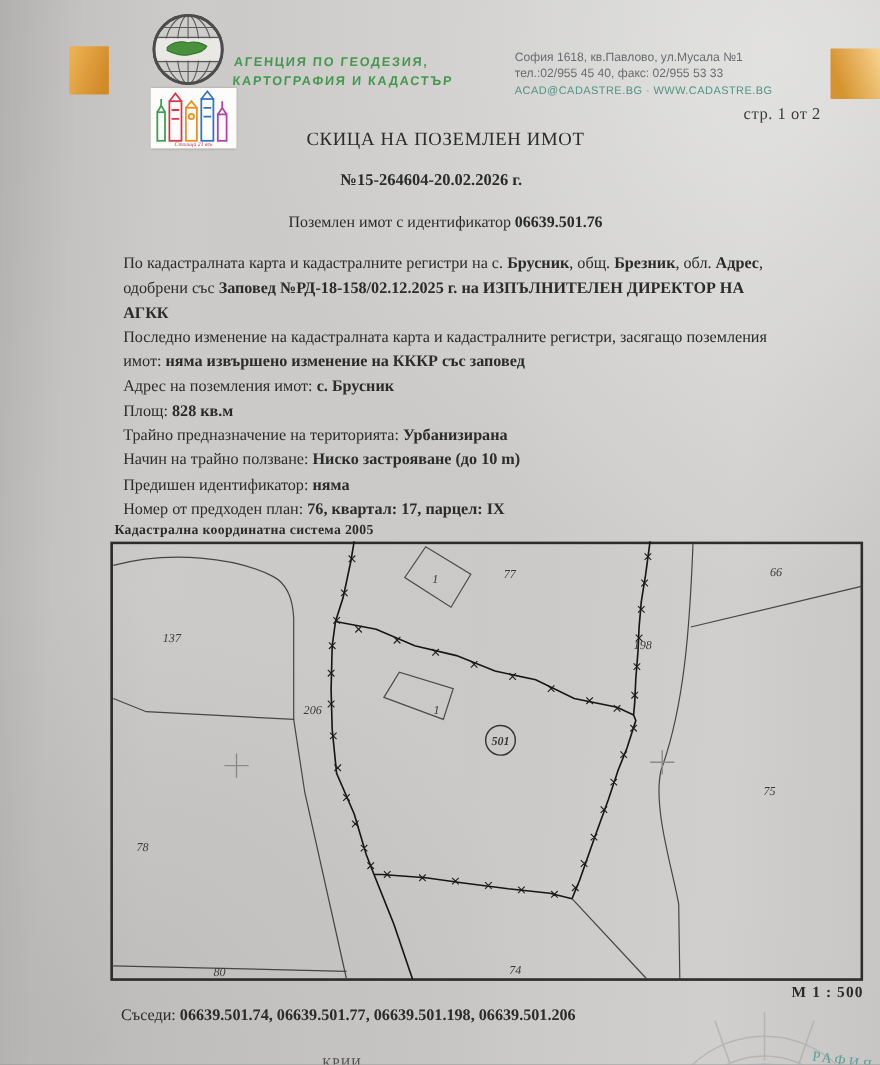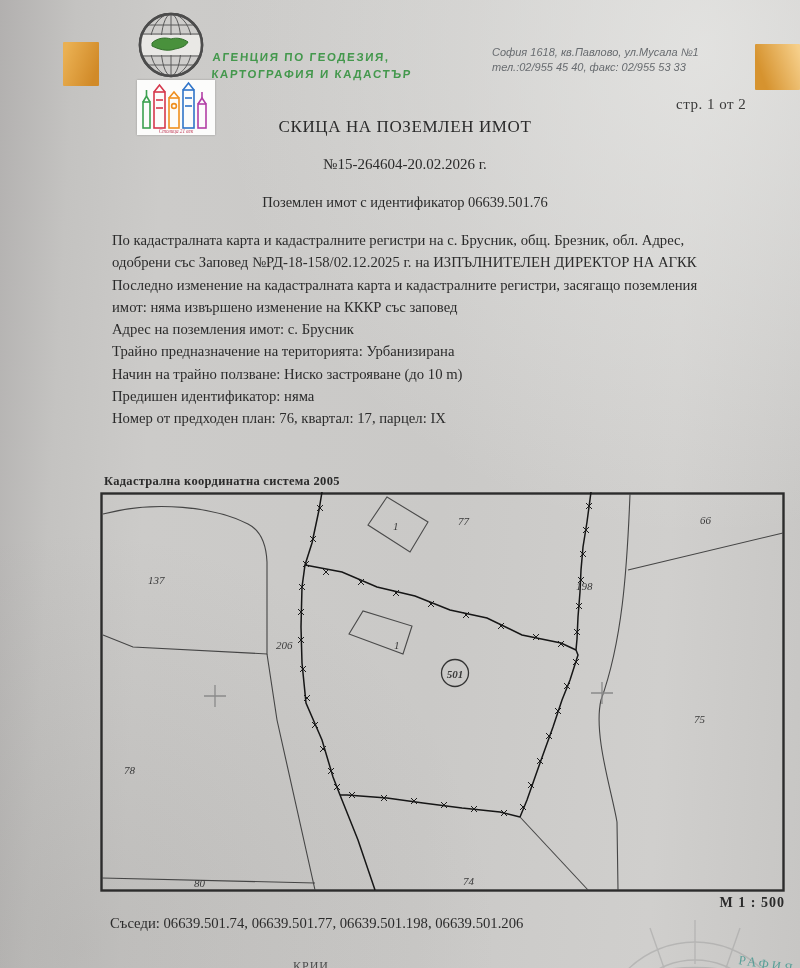--- a/index.html
+++ b/index.html
@@ -13,33 +13,33 @@
                radial-gradient(circle at 10% 98%,rgba(120,118,116,.18),transparent 35%);
     pointer-events:none;}
   .abs{position:absolute;}
   
   .bar{width:36px;height:44px;border-radius:1px;}
   .bar.left{left:63px;top:42px;background:linear-gradient(110deg,#eab052 10%,#d18a28 85%);}
   .bar.right{left:755px;top:44px;width:45px;height:46px;background:linear-gradient(250deg,#f6cf8a 5%,#d6932f 80%);}
   .agency-name{left:212px;top:49px;font-family:"Liberation Sans",sans-serif;font-weight:bold;
     color:#44984d;font-size:11.5px;letter-spacing:1.6px;line-height:17px;white-space:nowrap;
     transform:skewX(-4deg);}
-  .hq{left:492px;top:45px;font-family:"Liberation Sans",sans-serif;font-size:11px;color:#686c70;
-    line-height:15px;white-space:nowrap;font-style:italic;}
+  .hq{left:468px;top:45px;font-family:"Liberation Sans",sans-serif;font-size:11px;color:#686c70;
+    line-height:15px;white-space:nowrap;}
   .hq .l3{color:#4f9387;font-size:10px;letter-spacing:.4px;}
   .pageno{left:676px;top:96px;font-size:15px;color:#3a3a3a;letter-spacing:.5px;}
   .citylogo{left:137px;top:80px;width:78px;height:55px;background:#fcfcfb;
     box-shadow:0 0 2px rgba(0,0,0,.25);}
   
   .title{left:60px;top:117px;width:690px;text-align:center;font-weight:normal;font-size:17px;letter-spacing:.6px;}
-  .docnum{left:60px;top:156px;width:690px;text-align:center;font-weight:normal;font-size:15px;}
+  .docnum{left:47px;top:156px;width:690px;text-align:center;font-weight:bold;font-size:15px;}
   .propline{left:60px;top:194px;width:690px;text-align:center;font-size:14.5px;}
   .details{left:112px;top:229px;width:606px;font-size:14.7px;}
   .details p{margin:0;line-height:22.3px;}
-  .b, .details .b{font-weight:normal;}
+  .b, .details .b{font-weight:bold;}
   .coordsys{left:104px;top:474px;font-weight:bold;font-size:12.5px;letter-spacing:.3px;}
   .mapwrap{left:100px;top:492px;}
   .scale{left:100px;top:895px;width:685px;text-align:right;font-weight:bold;font-size:14px;letter-spacing:1px;}
   .neighbors{left:110px;top:915px;font-size:14.7px;}
   .cutoff{left:293px;top:959px;font-size:12px;color:#4c4c4c;letter-spacing:1px;}
   .stampfrag{left:590px;top:920px;}
   svg text{font-family:"Liberation Serif","DejaVu Serif",serif;}
   .maplabel{font-style:italic;font-size:11px;fill:#3a3a3a;}
 </style>
 </head>
@@ -72,20 +72,21 @@
   </svg>
 
   <div class="abs agency-name">
     <div>АГЕНЦИЯ ПО ГЕОДЕЗИЯ,</div>
     <div>КАРТОГРАФИЯ И КАДАСТЪР</div>
   </div>
 
   <div class="abs hq">
     <div>София 1618, кв.Павлово, ул.Мусала №1</div>
     <div>тел.:02/955 45 40, факс: 02/955 53 33</div>
+    <div class="l3">ACAD@CADASTRE.BG · WWW.CADASTRE.BG</div>
   </div>
 
   <div class="abs pageno">стр. 1 от 2</div>
 
   <div class="abs citylogo">
     <svg width="78" height="55" viewBox="0 0 78 55">
       <g fill="none" stroke-width="1.6">
         <g stroke="#3ba04f">
             <rect x="6" y="22" width="7" height="26"></rect>
             <path d="M6,22 L9.5,16 L13,22"></path>
@@ -119,20 +120,21 @@
   </div>
 
   <div class="abs title">СКИЦА НА ПОЗЕМЛЕН ИМОТ</div>
   <div class="abs docnum">№15-264604-20.02.2026 г.</div>
   <div class="abs propline"><span>Поземлен имот с идентификатор </span><span class="b">06639.501.76</span></div>
 
   <div class="abs details">
     <p><span>По кадастралната карта и кадастралните регистри на с. </span><span class="b">Брусник</span><span>, общ. </span><span class="b">Брезник</span><span>, обл. </span><span class="b">Адрес</span><span>, одобрени със </span><span class="b">Заповед №РД-18-158/02.12.2025 г. на ИЗПЪЛНИТЕЛЕН ДИРЕКТОР НА АГКК</span></p>
     <p><span>Последно изменение на кадастралната карта и кадастралните регистри, засягащо поземления имот: </span><span class="b">няма извършено изменение на КККР със заповед</span></p>
     <p><span>Адрес на поземления имот: </span><span class="b">с. Брусник</span></p>
+    <p><span>Площ: </span><span class="b">828 кв.м</span></p>
     <p><span>Трайно предназначение на територията: </span><span class="b">Урбанизирана</span></p>
     <p><span>Начин на трайно ползване: </span><span class="b">Ниско застрояване (до 10 m)</span></p>
     <p><span>Предишен идентификатор: </span><span class="b">няма</span></p>
     <p><span>Номер от предходен план: </span><span class="b">76, квартал: 17, парцел: IX</span></p>
   </div>
 
   <div class="abs coordsys">Кадастрална координатна система 2005</div>
 
   <svg class="abs mapwrap" width="685" height="400" viewBox="0 0 685 400">
     <rect x="1.5" y="1.5" width="682" height="397" fill="none" stroke="#2c2c2c" stroke-width="2.4"></rect>

